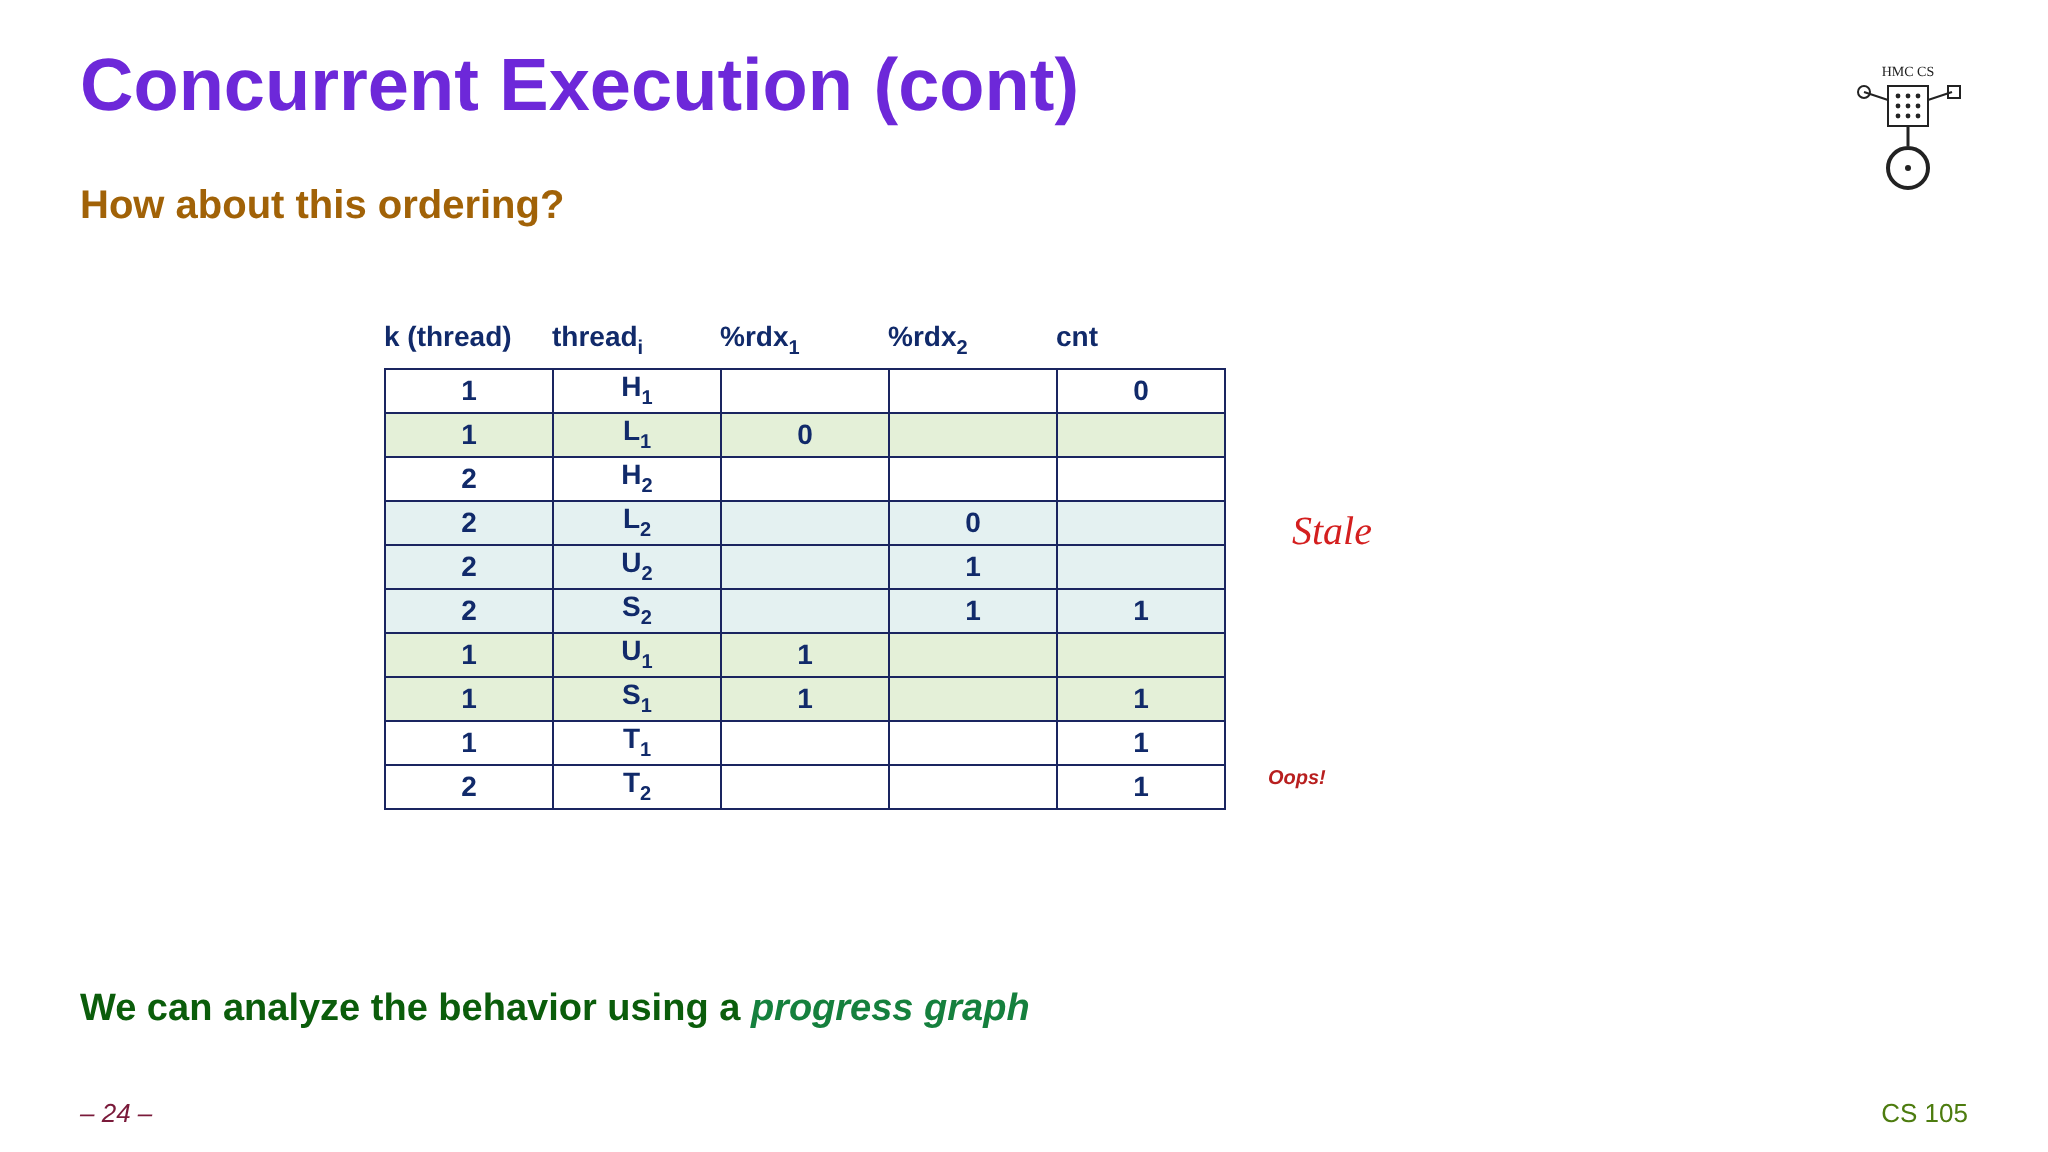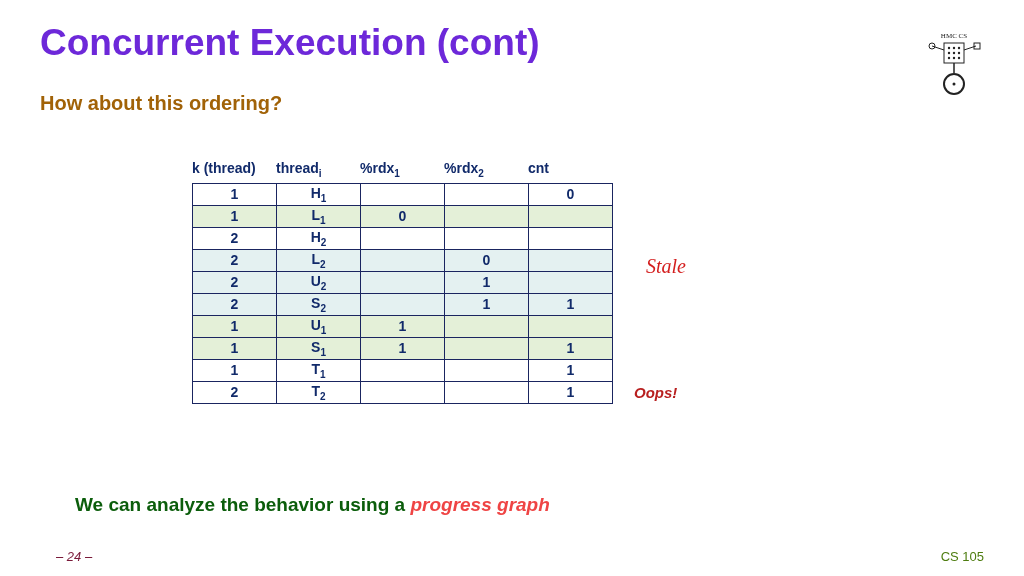--- a/index.html
+++ b/index.html
@@ -77,39 +77,38 @@
     font-style: italic;
     margin-left: 16px;
   }
   .oops {
     position: absolute;
     top: 384px;
     left: 634px;
     color: #b81f1f;
     font-weight: bold;
     font-style: italic;
-    font-size: 15px;
+    font-size: 10px;
   }
   .bottom-text {
     position: absolute;
     top: 494px;
     left: 40px;
     font-size: 19px;
     font-weight: bold;
   }
-  .bottom-text .g { color: #0b5d0b; margin-left: 35px; }
-  .bottom-text .r { color: #ef4444; font-style: italic; }
+  .bottom-text .g { color: #0b5d0b; }
+  .bottom-text .r { color: #15803d; font-style: italic; }
   .pagenum {
     position: absolute;
     bottom: 12px;
     left: 40px;
     font-size: 13px;
     color: #7a1a3a;
     font-style: italic;
-    margin-left: 16px;
   }
   .course {
     position: absolute;
     bottom: 12px;
     right: 40px;
     font-size: 13px;
     color: #4d7c0f;
   }
 </style>
 </head>

